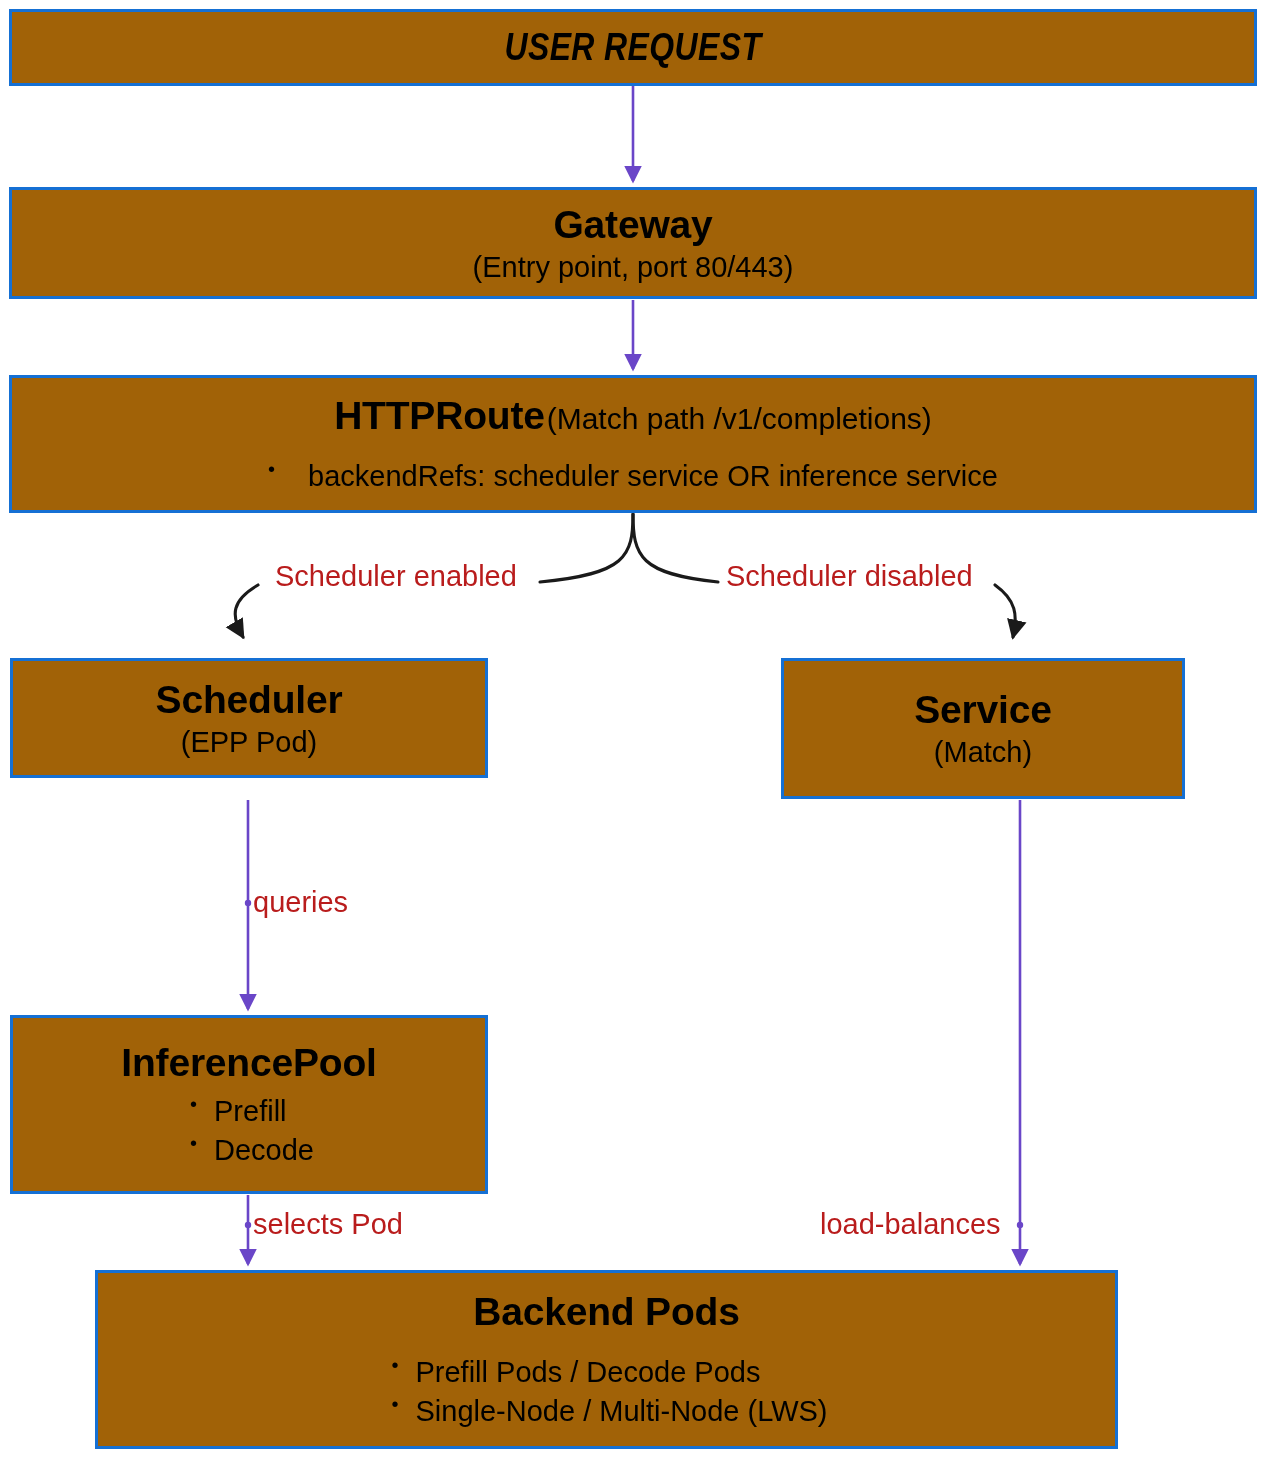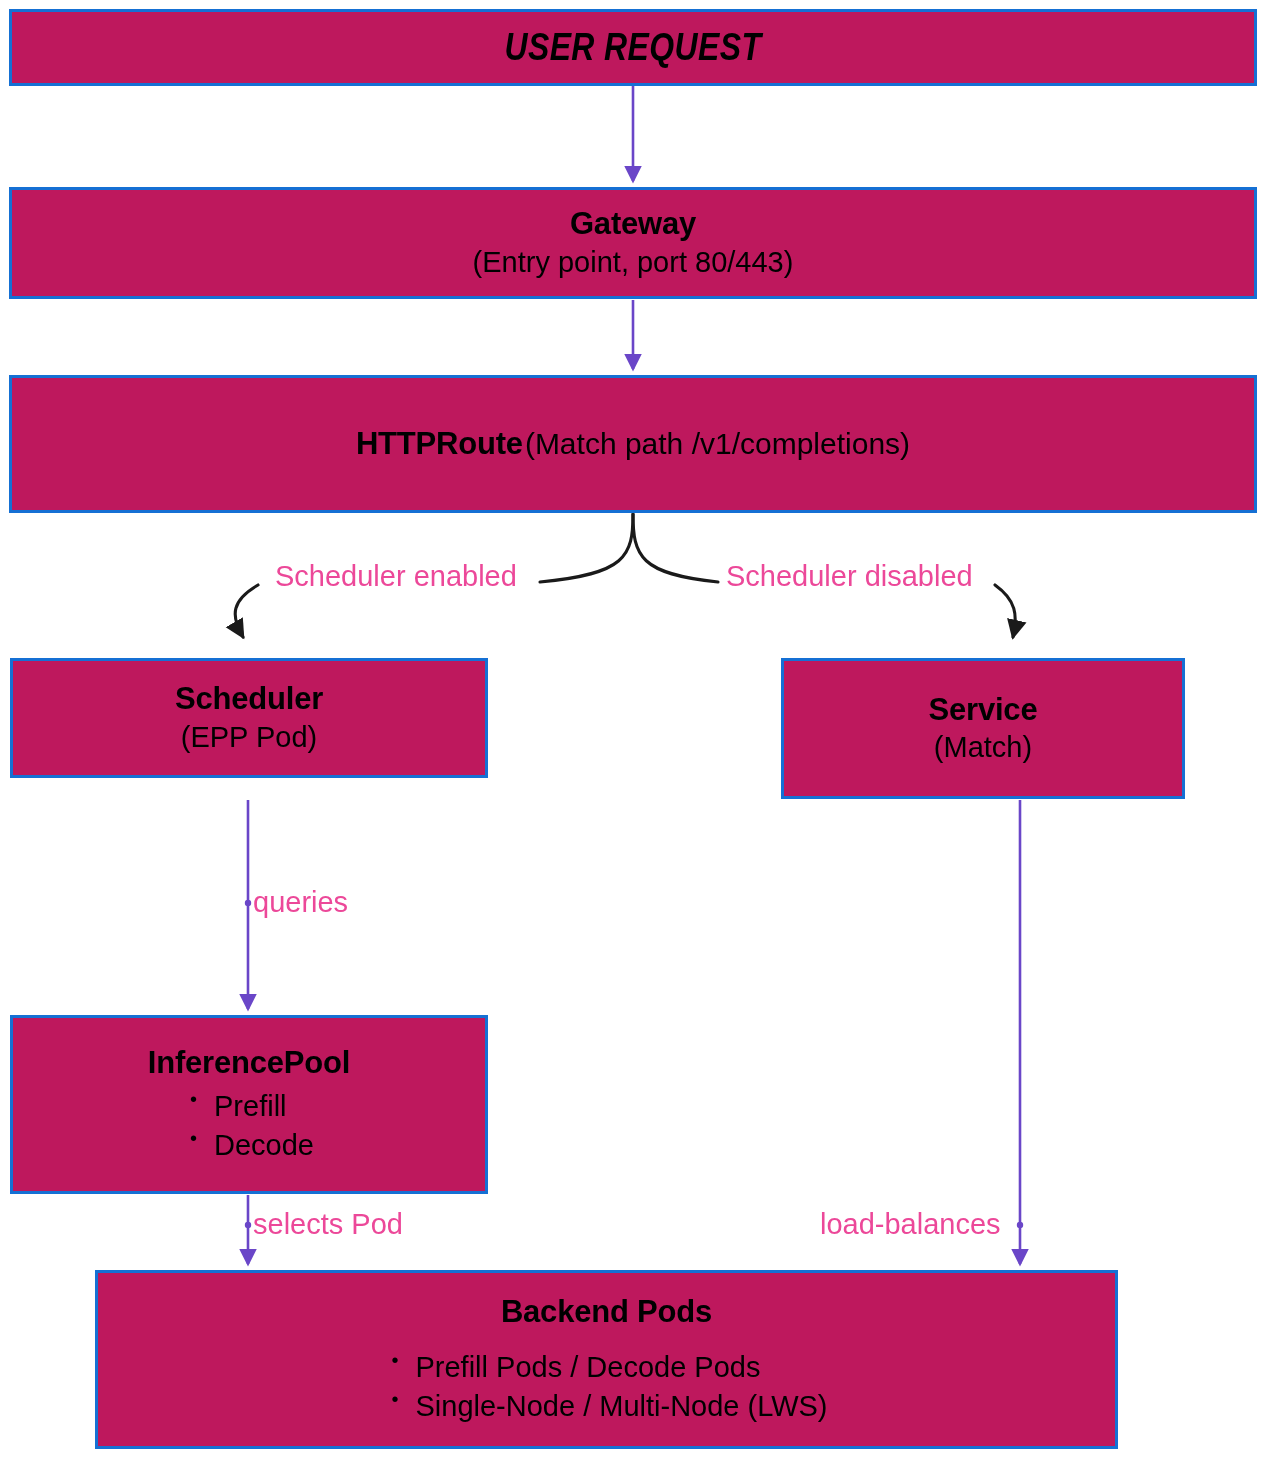--- a/index.html
+++ b/index.html
@@ -25,32 +25,32 @@
     left: 0;
     top: 0;
     width: 1268px;
     height: 1459px;
     pointer-events: none;
   }
   
   .node {
     position: absolute;
     box-sizing: border-box;
-    background: #be185d;
+    background: #a16207;
     border: 3px solid #1570d4;
     display: flex;
     flex-direction: column;
     align-items: center;
     justify-content: center;
     text-align: center;
     color: #000000;
   }
   .node-title {
     font-weight: bold;
-    font-size: 31px;
+    font-size: 39px;
     line-height: 1.18;
     letter-spacing: -0.2px;
     color: #000000;
     white-space: nowrap;
   }
   .node-sub {
     font-size: 29px;
     font-weight: normal;
     line-height: 1.2;
     color: #000000;
@@ -108,21 +108,21 @@
   #node-scheduler { left: 10px; top: 658px; width: 478px; height: 120px; gap: 2px; }
   #node-service { left: 781px; top: 658px; width: 404px; height: 141px; gap: 2px; }
   #node-inferencepool { left: 10px; top: 1015px; width: 478px; height: 179px; gap: 6px; }
   #node-backendpods { left: 95px; top: 1270px; width: 1023px; height: 179px; gap: 18px; }
 
   
   .edge-label {
     position: absolute;
     font-size: 29px;
     line-height: 1;
-    color: #ec4899;
+    color: #b91c1c;
     white-space: nowrap;
   }
   #label-scheduler-enabled  { left: 275px;  top: 562px; }
   #label-scheduler-disabled { left: 726px;  top: 562px; }
   #label-queries      { left: 253px; top: 888px; }
   #label-selects-pod  { left: 253px; top: 1210px; }
   #label-load-balances{ left: 820px; top: 1210px; }
 </style>
 </head>
 <body>
@@ -178,20 +178,23 @@
   <div class="node" id="node-gateway">
     <div class="node-title">Gateway</div>
     <div class="node-sub">(Entry point, port 80/443)</div>
   </div>
 
   <div class="node" id="node-httproute">
     <div class="title-row">
       <span class="node-title">HTTPRoute</span>
       <span class="node-sub">(Match path /v1/completions)</span>
     </div>
+    <ul class="bullets">
+      <li>backendRefs: scheduler service OR inference service</li>
+    </ul>
   </div>
 
   <div class="node" id="node-scheduler">
     <div class="node-title">Scheduler</div>
     <div class="node-sub">(EPP Pod)</div>
   </div>
 
   <div class="node" id="node-service">
     <div class="node-title">Service</div>
     <div class="node-sub">(Match)</div>

